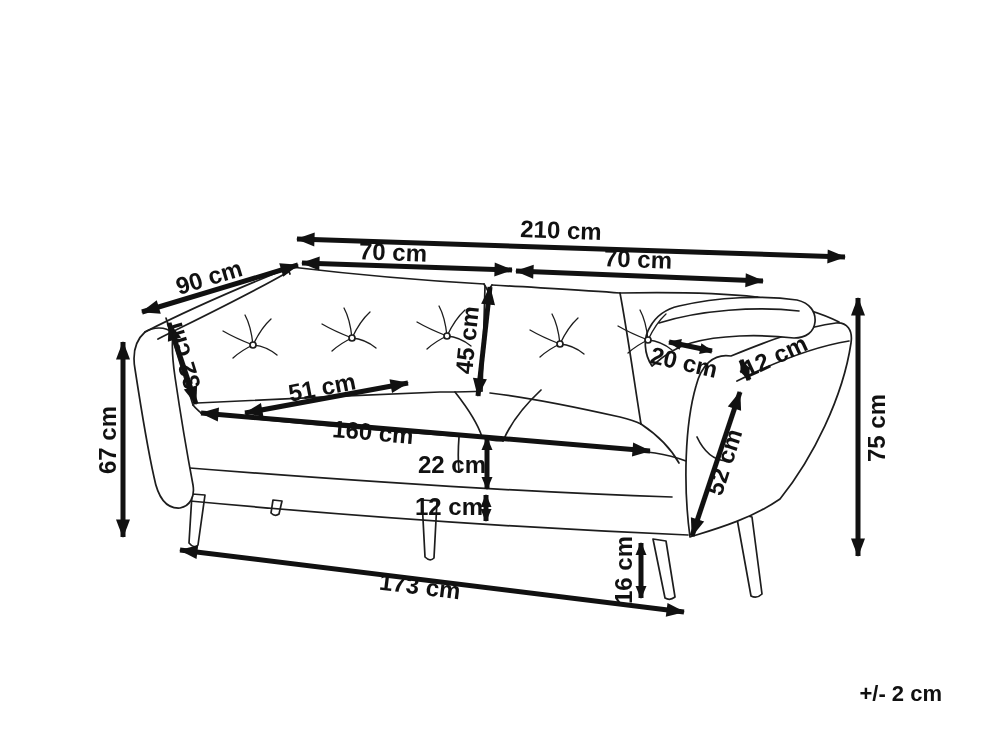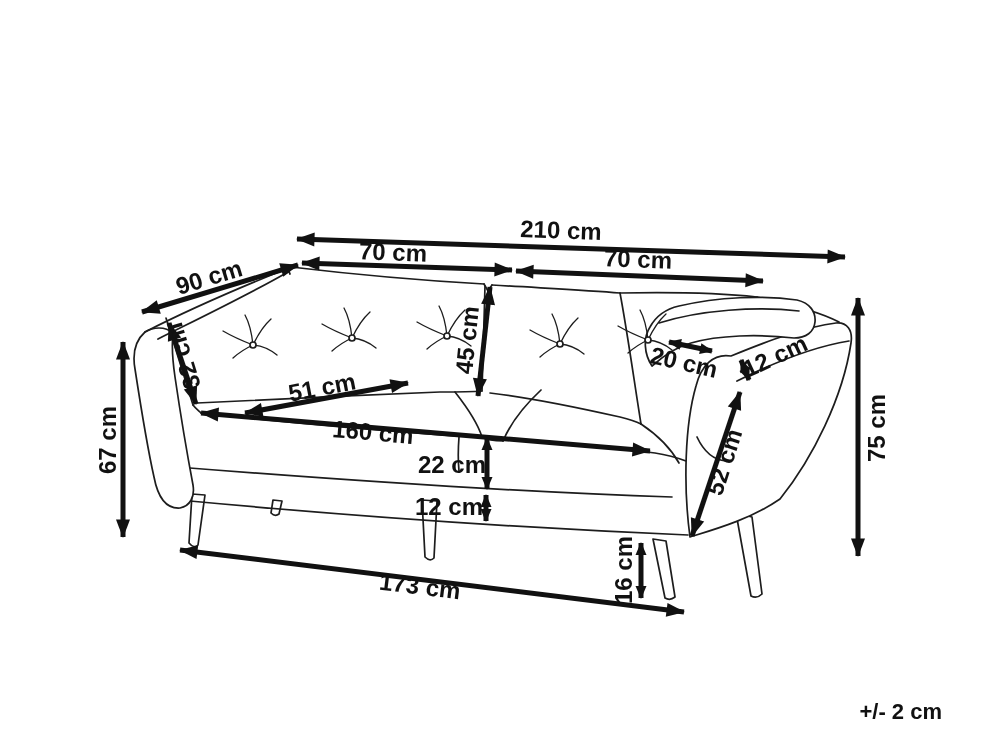--- a/index.html
+++ b/index.html
@@ -12,21 +12,21 @@
   }
   svg text.dim-label{
     font-family:"Liberation Sans", sans-serif;
     font-weight:bold;
     font-size:24px;
     fill:#111111;
   }
   .tolerance-note{
     position:absolute;
     right:58px;
-    bottom:26px;
+    bottom:44px;
     font-weight:bold;
     font-size:22px;
     color:#111111;
     font-family:"Liberation Sans", sans-serif;
   }
 </style>
 </head>
 <body>
 
 <div class="canvas">

